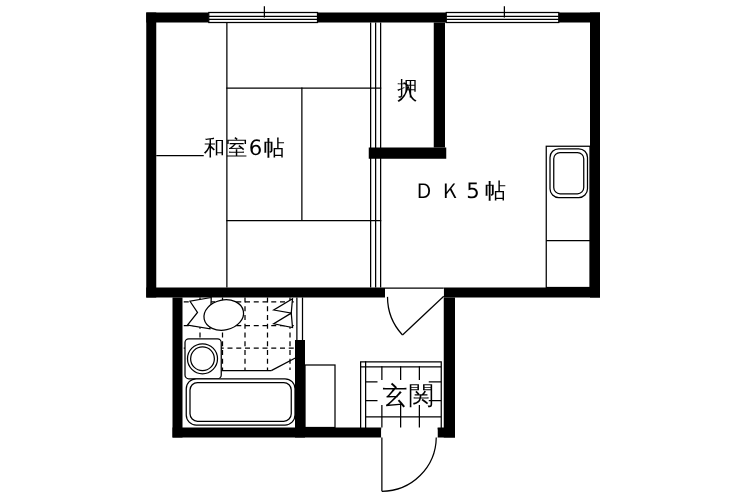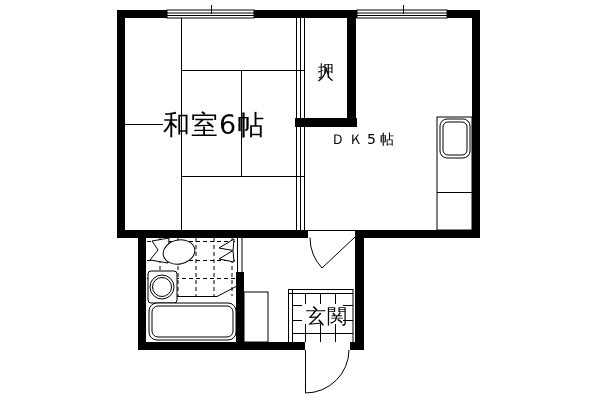--- a/index.html
+++ b/index.html
@@ -1,21 +1,21 @@
 <!DOCTYPE html>
 <html><head>
 <meta charset="utf-8">
 <style>
   html,body{margin:0;padding:0;background:#fff;}
   #stage{position:relative;width:600px;height:400px;background:#ffffff;overflow:hidden;
          font-family:"DejaVu Sans","Liberation Sans",sans-serif;color:#000;}
   #plan-svg{position:absolute;left:0;top:0;}
   .room-label{position:absolute;color:#000;white-space:nowrap;line-height:1.05;}
-  .lbl-washitsu{left:163px;top:111px;font-size:27px;letter-spacing:1px;}
-  .lbl-dk{left:331px;top:132px;font-size:14px;letter-spacing:4px;}
+  .lbl-washitsu{left:163px;top:111px;font-size:17px;letter-spacing:1px;}
+  .lbl-dk{left:331px;top:145px;font-size:17px;letter-spacing:4px;}
   .lbl-oshiire{left:317px;top:50px;font-size:16px;writing-mode:vertical-rl;text-orientation:upright;letter-spacing:2px;}
   .lbl-genkan{left:306px;top:306px;font-size:20px;letter-spacing:1px;}
 </style>
 </head>
 <body>
 
 <div id="stage">
   <svg id="plan-svg" width="600" height="400" viewBox="0 0 600 400">
 
     <g stroke="#000" stroke-width="1">

